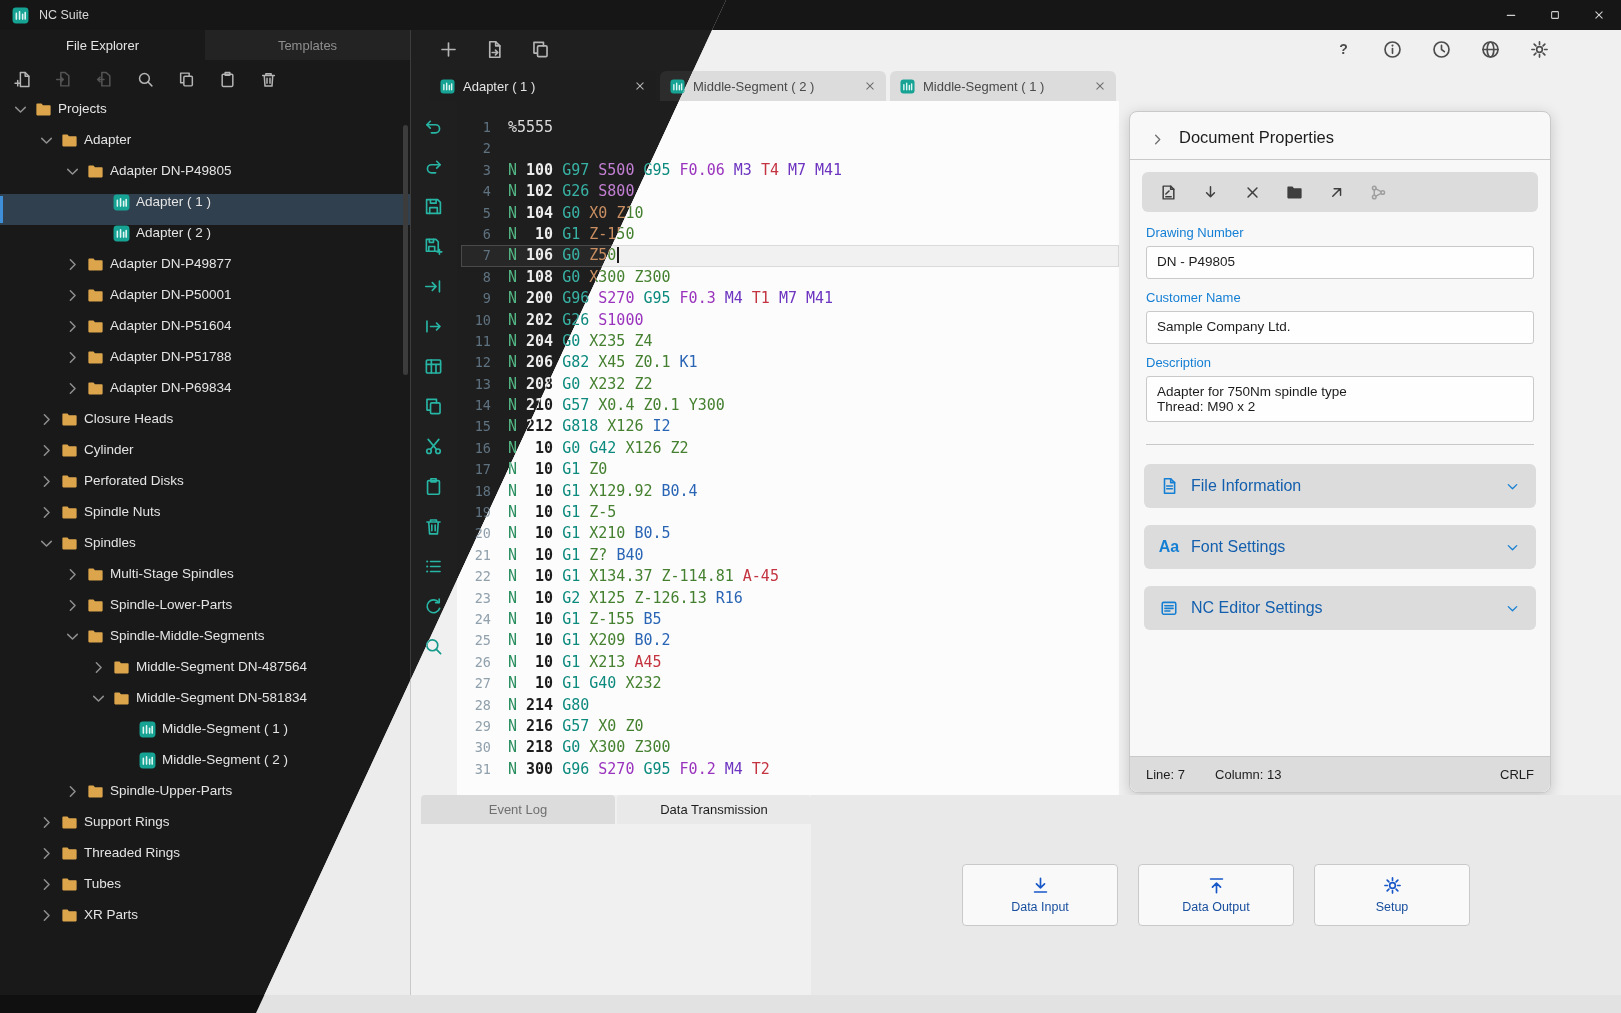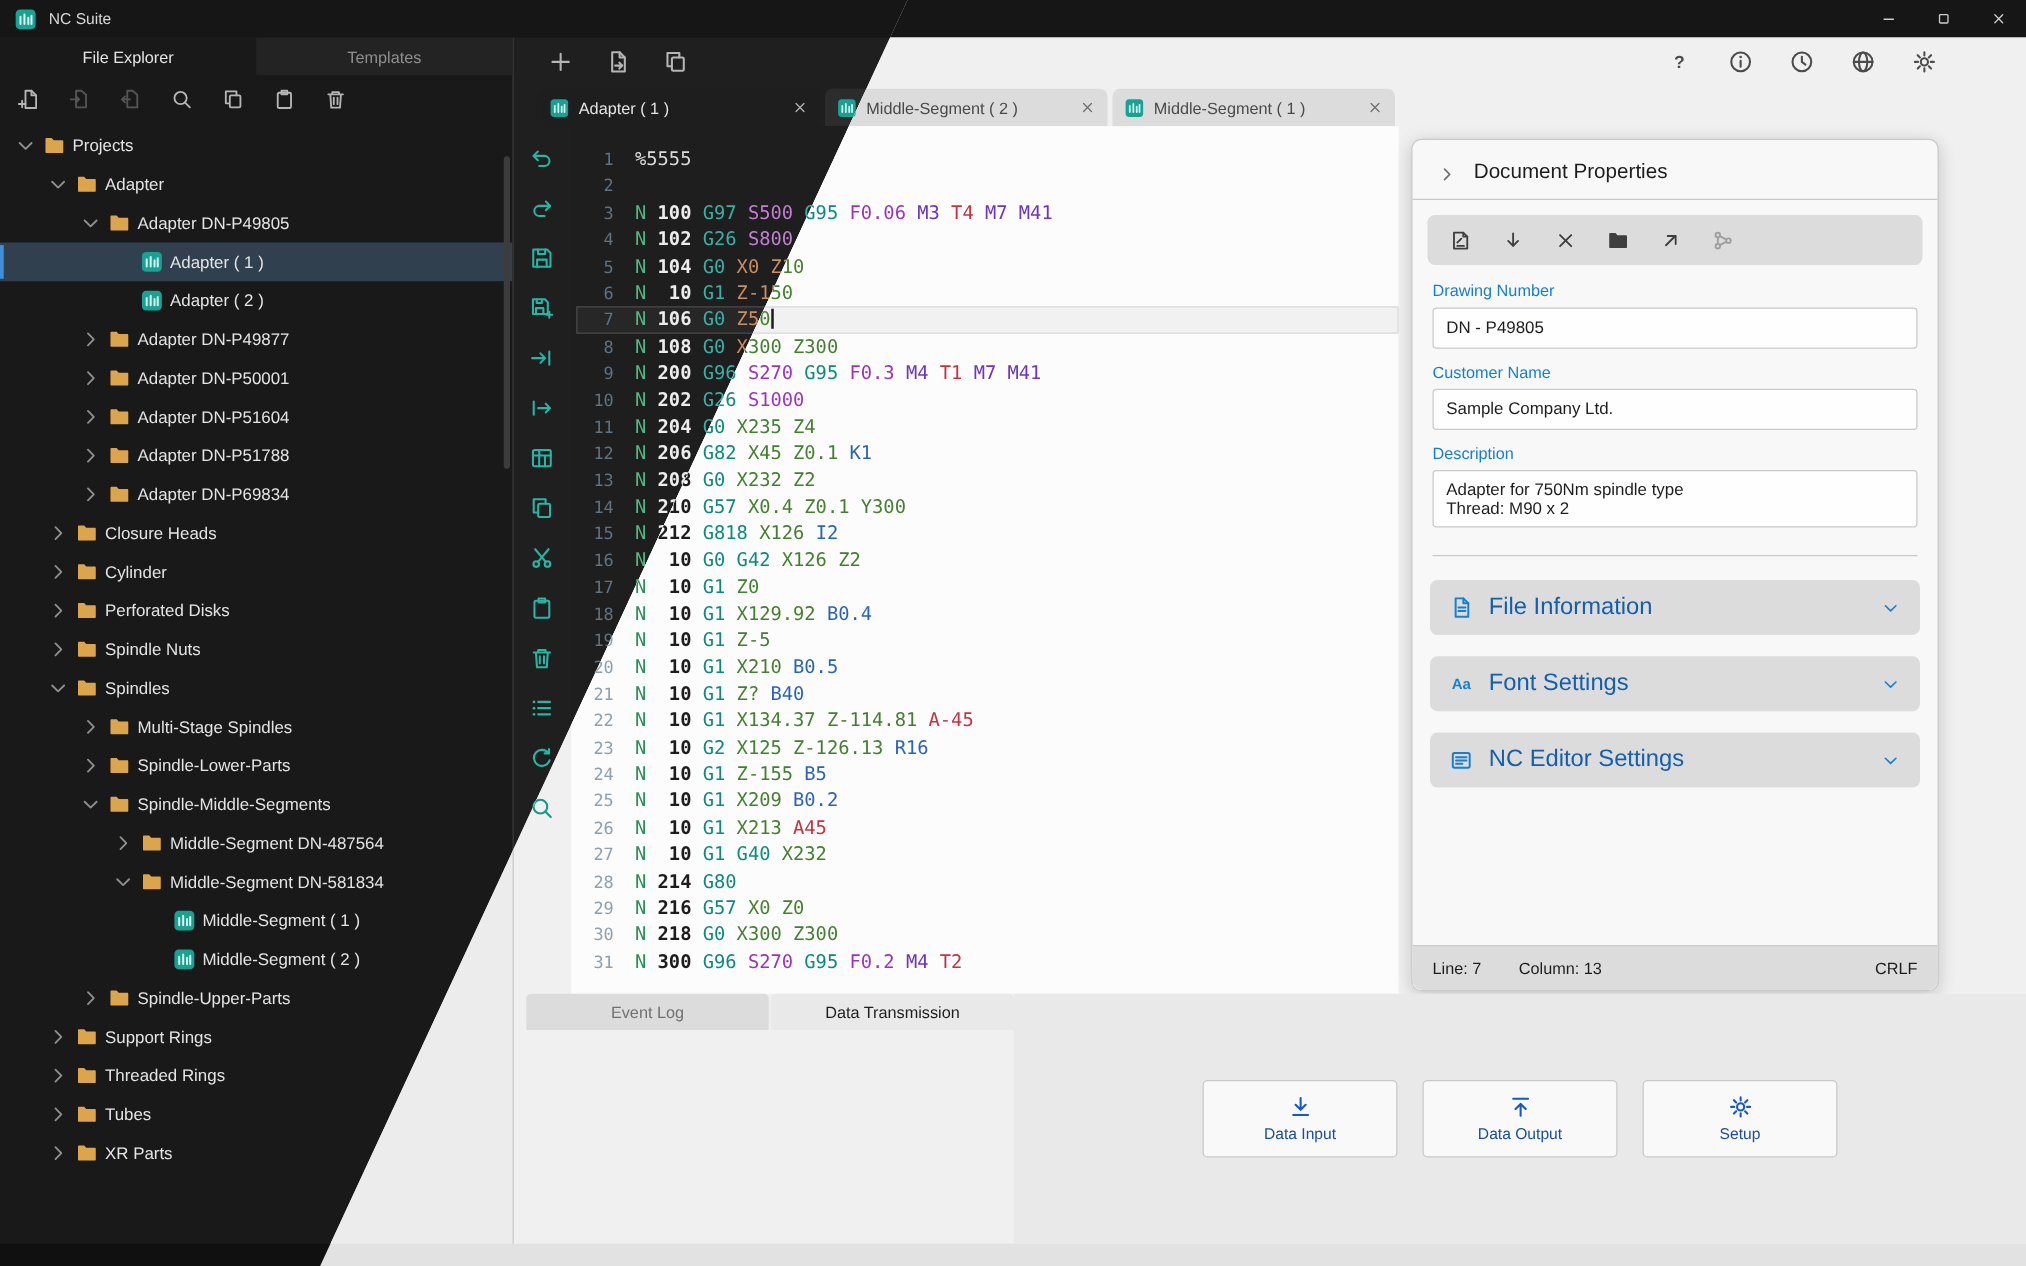--- a/index.html
+++ b/index.html
@@ -46,31 +46,31 @@
   .tb-ctl .ic{width:12px;height:12px}
 
   .app{flex:1;display:flex;min-height:0;margin-bottom:18px}
 
   
   .ic{display:inline-flex;width:18px;height:18px;flex:0 0 auto}
   .ic svg{width:100%;height:100%;display:block}
   .ic.accent{color:var(--accent)}
   .ic.dim{opacity:.38}
   .glyph{display:flex;align-items:center;justify-content:center;width:100%;height:100%;font-weight:700;font-size:14px;line-height:1}
-  .glyph.aa{font-size:12px;letter-spacing:0}
+  .glyph.aa{font-size:16px;letter-spacing:0}
 
   
   .sidebar{width:411px;flex:0 0 auto;background:var(--side);border-right:1px solid var(--border);display:flex;flex-direction:column;position:relative}
   .sidebar-tabs{height:30px;display:flex;background:var(--side2);flex:0 0 auto}
   .stab{flex:1;display:flex;align-items:center;justify-content:center;font-size:13px;color:var(--text2)}
   .stab.active{background:var(--side);color:var(--text)}
   .sidebar-toolbar{height:38px;display:flex;align-items:center;padding:0 14px;gap:24px;flex:0 0 auto}
   .sidebar-toolbar .ic{width:17px;height:17px;color:var(--icon)}
   .tree{flex:1;overflow:hidden;padding-top:3px}
-  .tree-row{height:31px;display:flex;align-items:center;gap:6px;position:relative;font-size:13.5px;color:var(--text);white-space:nowrap}
+  .tree-row{height:31px;display:flex;align-items:flex-start;gap:6px;position:relative;font-size:13.5px;color:var(--text);white-space:nowrap}
   .tree-row .chev{width:15px;height:15px;color:var(--text2)}
   .tree-row .ic{width:17px;height:17px}
   .folder-ic{color:var(--folder)}
   .tree-row.sel{background:var(--row-sel)}
   .tree-row.sel::before{content:"";position:absolute;left:0;top:2px;bottom:2px;width:3px;background:#3e8ed8}
   .scroll-thumb{position:absolute;right:2px;top:95px;width:5px;height:250px;border-radius:3px;background:var(--border)}
 
   
   .main{flex:1;display:flex;flex-direction:column;background:var(--bg);min-width:0}
   .main-toolbar{height:38px;flex:0 0 auto;display:flex;align-items:center;padding:0 72px 0 28px}
@@ -105,21 +105,21 @@
   .props-header .ic{width:15px;height:15px;color:var(--text2)}
   .props-title{font-size:16.5px;color:var(--text)}
   .props-toolbar{margin:12px 12px 2px;background:var(--side2);border-radius:6px;height:40px;display:flex;align-items:center;padding:0 18px;gap:25px}
   .props-toolbar .ic{width:17px;height:17px;color:var(--icon2)}
   .field{padding:11px 16px 0}
   .field-label{font-size:13px;color:var(--label);margin-bottom:6px}
   .field-value{background:var(--input);border:1px solid var(--border);border-radius:3px;padding:7px 10px;font-size:13.5px;color:var(--text);white-space:pre-line;min-height:33px}
   .props-divider{margin:22px 16px 2px;border-top:1px solid var(--border)}
   .section{margin:17px 14px 0;background:var(--side2);border-radius:6px;height:44px;display:flex;align-items:center;padding:0 16px;gap:13px}
   .section .s-ic{width:18px;height:18px;color:var(--label)}
-  .section-label{font-size:19px;color:var(--slabel);flex:1}
+  .section-label{font-size:16px;color:var(--slabel);flex:1}
   .section .chev{width:15px;height:15px;color:var(--label)}
   .props-footer{margin-top:auto;background:var(--side2);border-top:1px solid var(--border);border-radius:0 0 8px 8px;padding:10px 16px;display:flex;gap:30px;font-size:13px;color:var(--text)}
   .pf-eol{margin-left:auto}
 
   
   .bottom{height:200px;flex:0 0 auto;display:flex;flex-direction:row}
   .bottom-tabs{height:29px;display:flex;padding-left:10px;gap:2px}
   .btab{width:194px;display:flex;align-items:center;justify-content:center;font-size:13px;color:var(--text2);background:var(--tab-inactive);border-radius:4px 4px 0 0}
   .btab.active{background:var(--btm);color:var(--text)}
   .bottom-body{flex:1;background:var(--btm);display:flex;align-items:center;justify-content:center;gap:20px}

